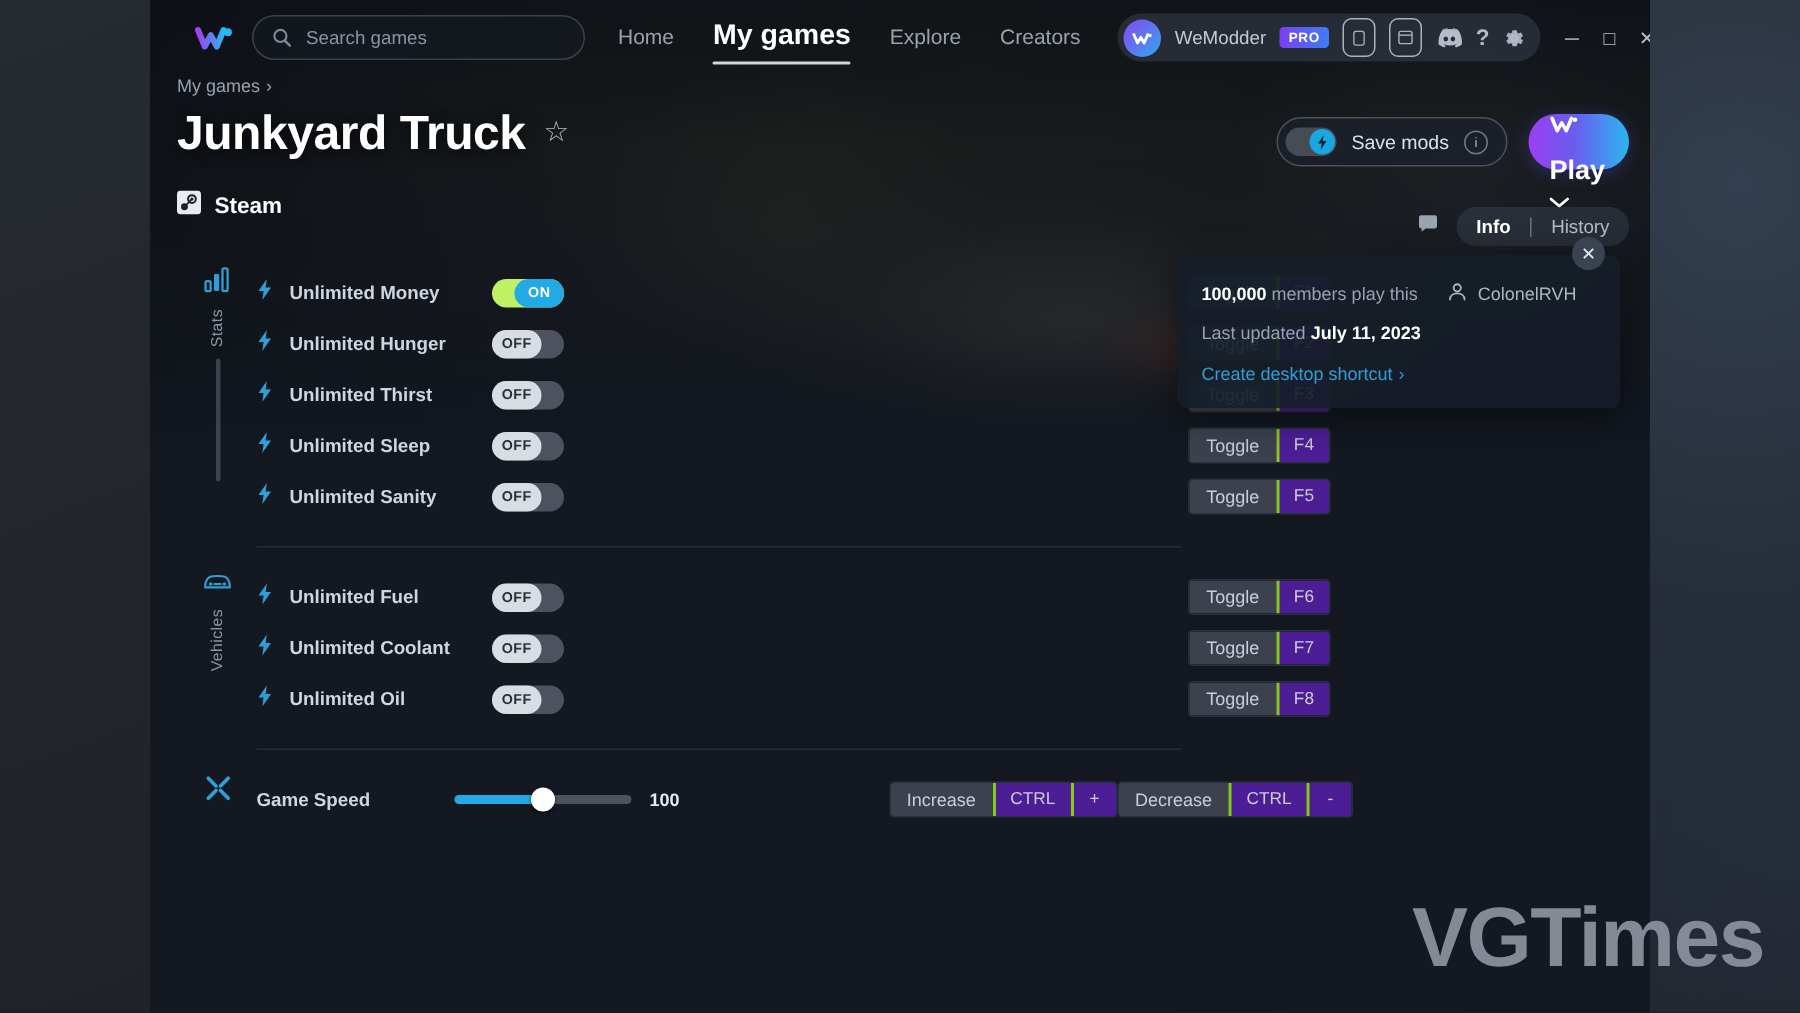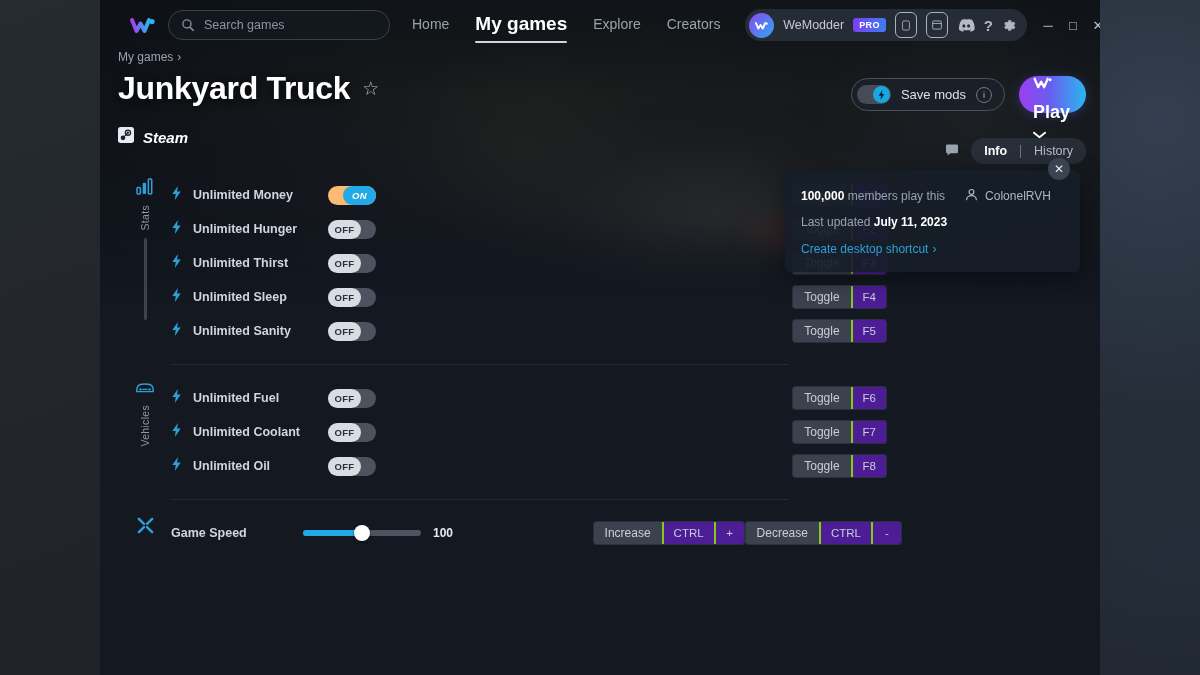--- a/index.html
+++ b/index.html
@@ -139,21 +139,21 @@
     color: #ffffff; font-size: 32px; font-weight: bold;
     letter-spacing: -0.3px;
     text-shadow: 0 2px 10px rgba(0,0,0,0.75);
   }
   #fav-star { font-size: 19px; color: #b4bcc8; cursor: pointer; line-height: 1; }
 
   #platform-row {
     margin-left: 18px; margin-top: 20px;
     display: flex; align-items: center; gap: 9px;
   }
-  #steam-label { color: #ffffff; font-size: 15px; font-weight: bold; font-style: italic; }
+  #steam-label { color: #ffffff; font-size: 15px; font-weight: bold; }
 
   
   #header-actions {
     position: absolute; right: 14px; top: 26px;
     display: flex; align-items: center; gap: 14px;
   }
   #save-mods {
     display: flex; align-items: center; gap: 10px;
     height: 33px; border-radius: 17px;
     border: 1px solid #4a515d;
@@ -261,21 +261,21 @@
     color: #cfd6e0; font-size: 12.5px; font-weight: bold;
     width: 132px; flex: none;
   }
 
   .toggle {
     width: 48px; height: 19px; border-radius: 10px;
     position: relative; flex: none; cursor: pointer;
     margin-left: 3px;
   }
   .toggle.off { background: #4c535f; }
-  .toggle.on  { background: #fdba74; font-style: italic; }
+  .toggle.on  { background: #bef264; }
   .toggle .pill {
     position: absolute; top: 0; height: 19px;
     border-radius: 10px;
     display: flex; align-items: center; justify-content: center;
     font-size: 9.5px; font-weight: bold; letter-spacing: .3px;
   }
   .toggle.off .pill { left: 0; width: 33px; background: #d8dde4; color: #2b3039; }
   .toggle.on  .pill { right: 0; width: 33px; background: #21aae6; color: #ffffff; }
 
   .hotkey-group {
@@ -711,13 +711,14 @@
               <span class="hk-key">CTRL</span>
               <span class="hk-key">-</span>
             </span>
           </span>
         </div>
       </div>
 
     </div>
   </div>
 
+  <div id="watermark">VGTimes</div>
 </div>
 
 </body></html>

